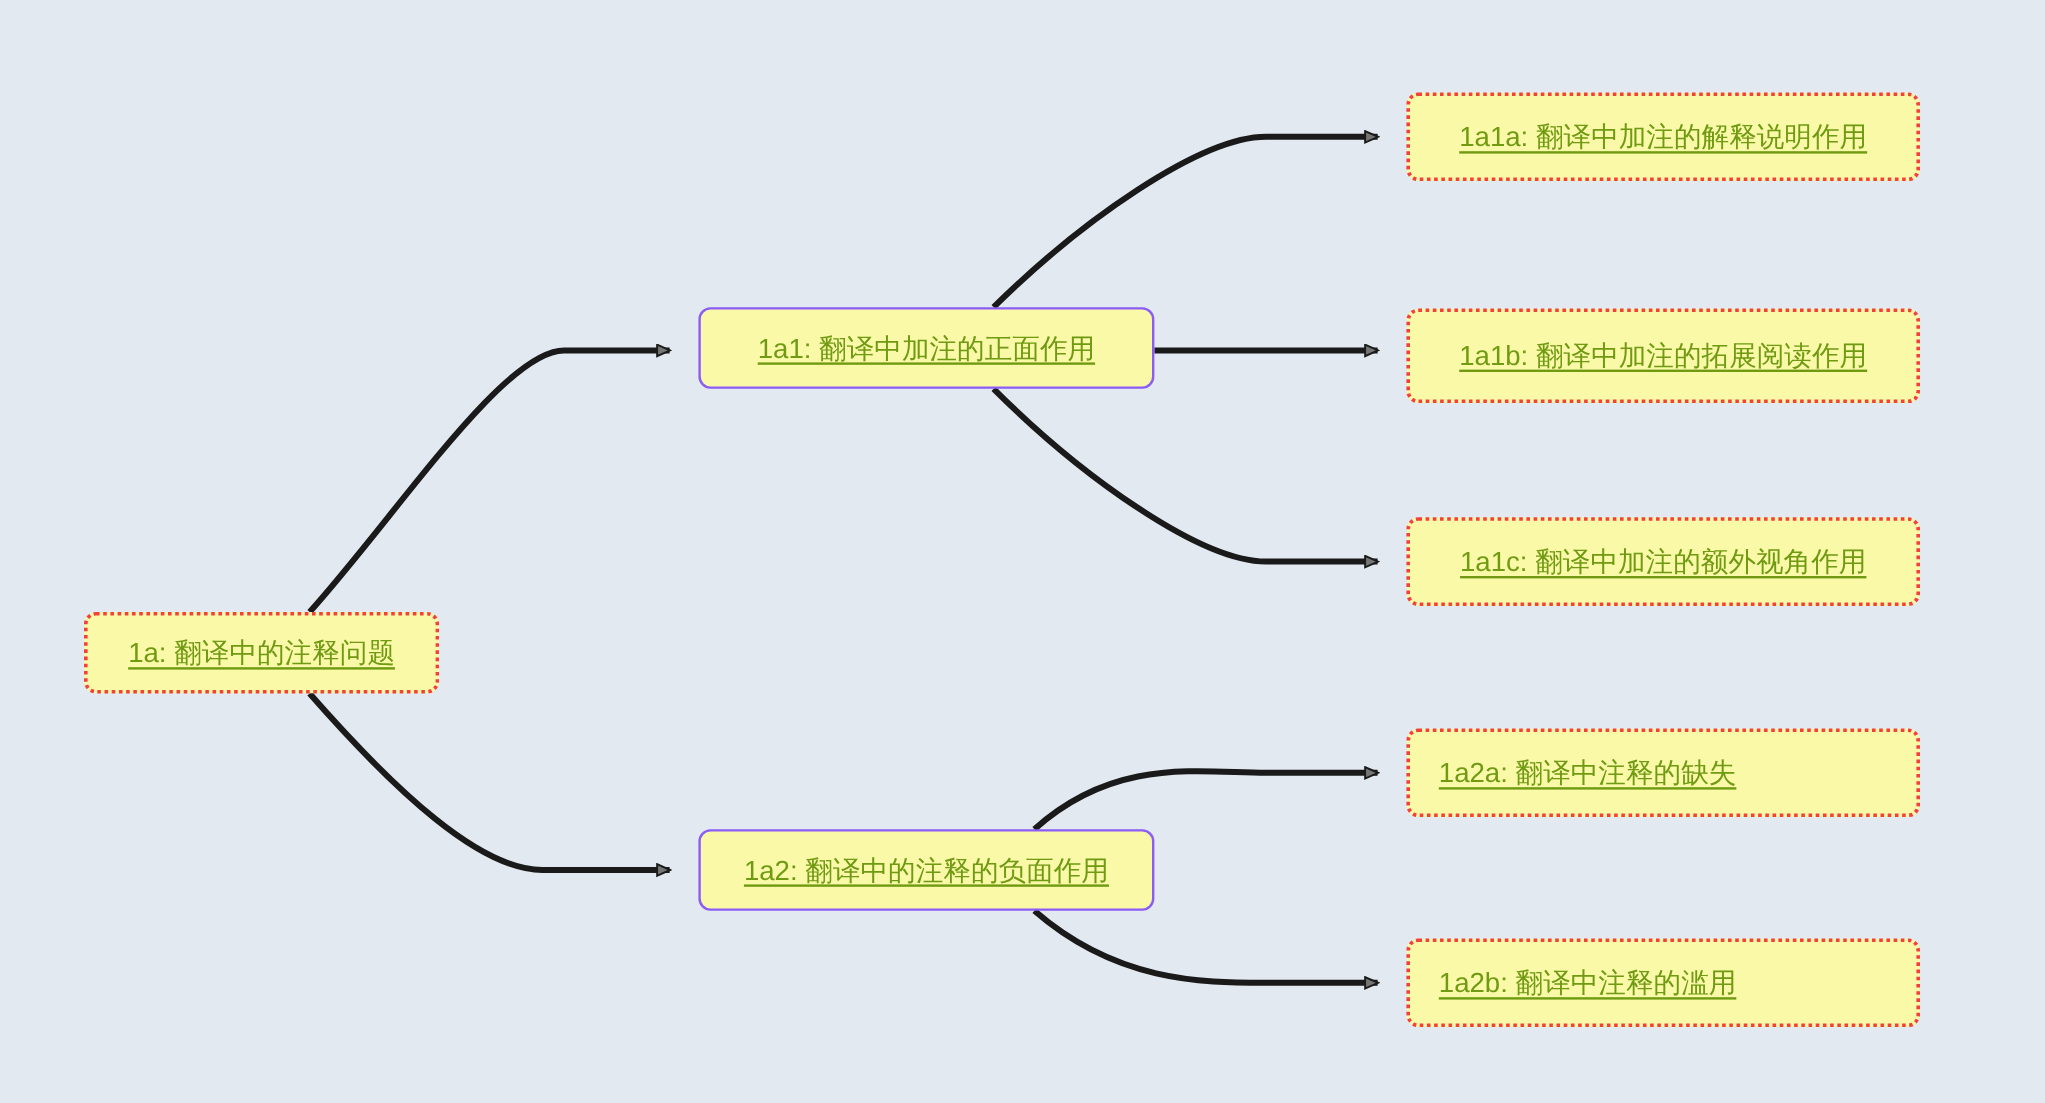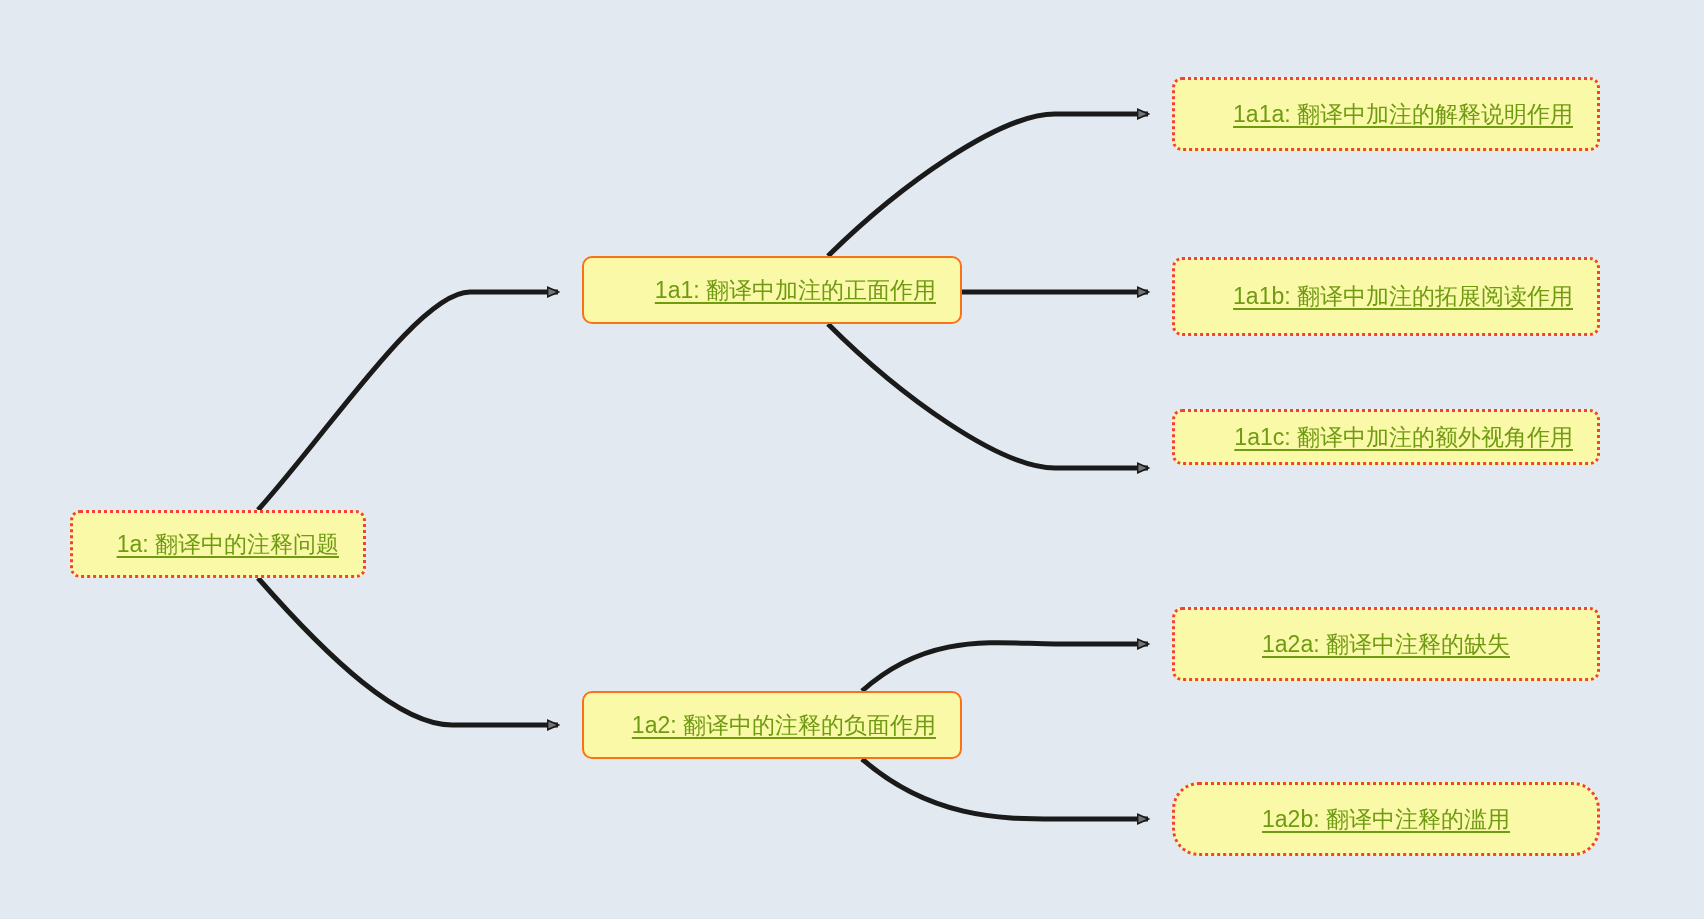--- a/index.html
+++ b/index.html
@@ -43,35 +43,35 @@
     background: #faf9a8;
     border-radius: 10px;
     display: flex;
     align-items: center;
     cursor: pointer;
   }
   .node.dotted {
     border: 3px dotted #f43f3f;
   }
   .node.solid {
-    border: 2px solid #f97316;
+    border: 2px solid #8b5cf6;
   }
   .node-label {
     width: 100%;
     color: #6f9a12;
     font-size: 23px;
     line-height: 1.25;
     text-decoration: underline;
     text-underline-offset: 4px;
     white-space: nowrap;
     padding: 0 24px;
     box-sizing: border-box;
   }
-  .align-left  .node-label { text-align: right; }
-  .align-center .node-label { text-align: center; }
+  .align-left  .node-label { text-align: center; }
+  .align-center .node-label { }
 </style>
 </head>
 <body>
 
 <div id="canvas">
 
   <svg id="edge-layer" viewBox="0 0 1704 919" xmlns="http://www.w3.org/2000/svg">
     <defs>
       <marker id="arrow" markerWidth="13" markerHeight="13" refX="11.2" refY="5.6" orient="auto" markerUnits="userSpaceOnUse">
         <path d="M 0.8 0.8 L 11.6 5.6 L 0.8 10.4 Z" fill="#757575" stroke="#1a1a1a" stroke-width="1.6" stroke-linejoin="miter"></path>
@@ -97,24 +97,24 @@
       </div>
       <div class="node solid align-left" style="left: 582px; top: 691px; width: 380px; height: 68px;">
         <span class="node-label">1a2: 翻译中的注释的负面作用</span>
       </div>
       <div class="node dotted align-left" style="left: 1172px; top: 77px; width: 428px; height: 74px;">
         <span class="node-label">1a1a: 翻译中加注的解释说明作用</span>
       </div>
       <div class="node dotted align-left" style="left: 1172px; top: 257px; width: 428px; height: 79px;">
         <span class="node-label">1a1b: 翻译中加注的拓展阅读作用</span>
       </div>
-      <div class="node dotted align-left" style="left: 1172px; top: 409px; width: 428px; height: 56px;">
+      <div class="node dotted align-left" style="left: 1172px; top: 431px; width: 428px; height: 74px;">
         <span class="node-label">1a1c: 翻译中加注的额外视角作用</span>
       </div>
       <div class="node dotted align-center" style="left: 1172px; top: 607px; width: 428px; height: 74px;">
         <span class="node-label">1a2a: 翻译中注释的缺失</span>
       </div>
-      <div class="node dotted align-center" style="left: 1172px; top: 782px; width: 428px; height: 74px; border-radius: 27px;">
+      <div class="node dotted align-center" style="left: 1172px; top: 782px; width: 428px; height: 74px;">
         <span class="node-label">1a2b: 翻译中注释的滥用</span>
       </div>
     </div>
 
 </div>
 
 </body></html>

